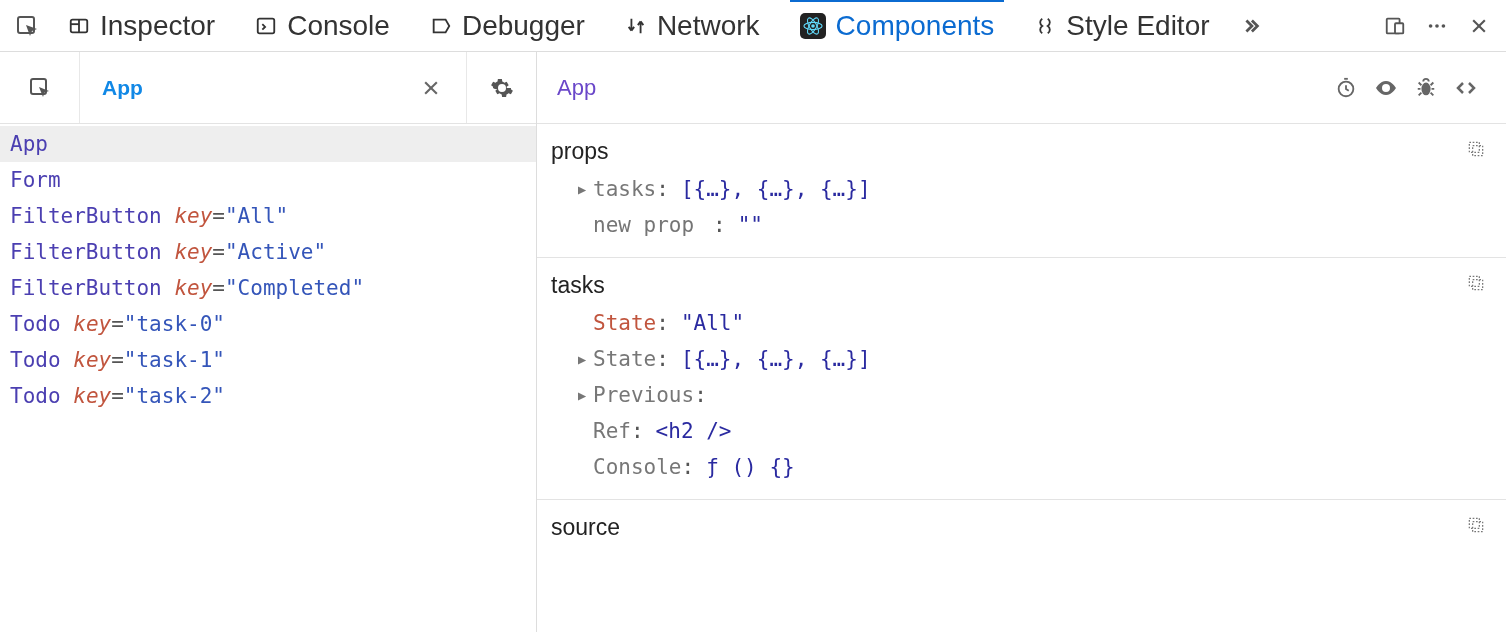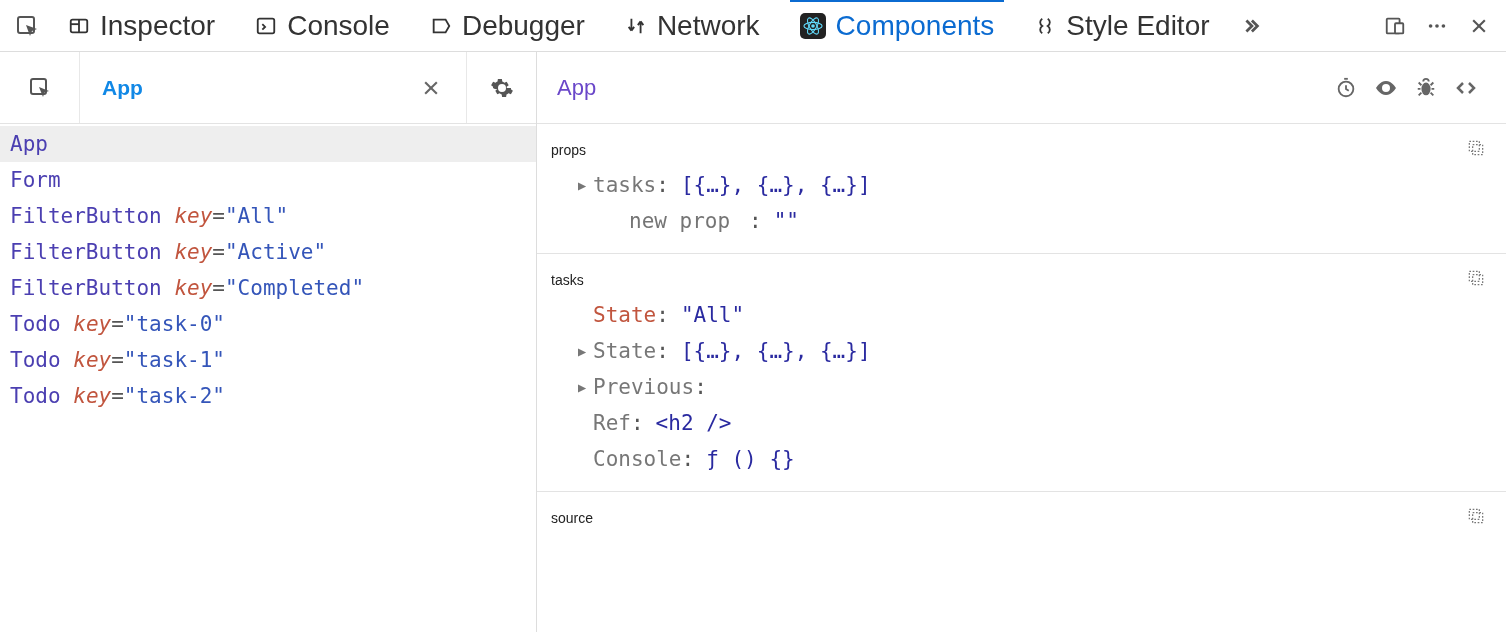--- a/index.html
+++ b/index.html
@@ -147,21 +147,21 @@
   .section {
     border-bottom:1px solid #e3e3e3;
     padding:10px 0 14px 0;
     font-family: "SFMono-Regular", Menlo, Consolas, monospace;
     font-size:21px;
   }
   .section-head {
     display:flex;align-items:center;
     padding: 4px 20px 6px 14px;
     font-family: -apple-system, BlinkMacSystemFont, sans-serif;
-    font-size:14px;
+    font-size:23px;
   }
   .section-head .spacer{flex:1;}
   .section-head .copy{cursor:pointer;color:#777;}
   .kv {
     display:flex;
     align-items:center;
     padding-left:56px;
     line-height:36px;
     gap:0;
   }
@@ -170,21 +170,21 @@
     color:#777;text-align:center;
     cursor:pointer;
   }
   .kv .caret.blank{visibility:hidden;}
   .kv .key { color:#777; }
   .kv .key.em { color:#c1553e; }
   .kv .colon{ color:#555; padding-right:12px;}
   .kv .val { color:#2a2aa0; }
   .kv input.newprop {
     border:none;outline:none;font:inherit;color:#0f172a;
-    width:120px;background:transparent;margin-left:36px;
+    width:120px;background:transparent;
   }
   .src-line{
     padding-left:56px;line-height:36px;color:#222;
   }
 </style>
 </head>
 <body>
 
 <div class="devtools-tabs">
   <div class="icon-btn">

